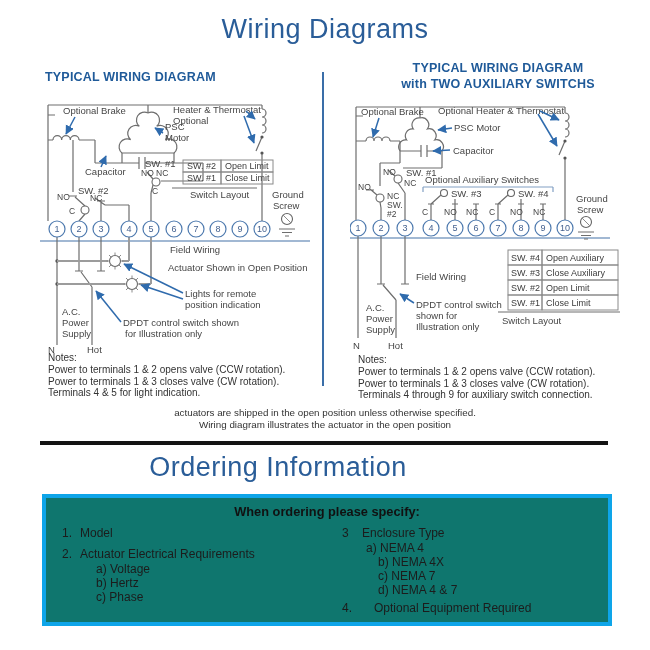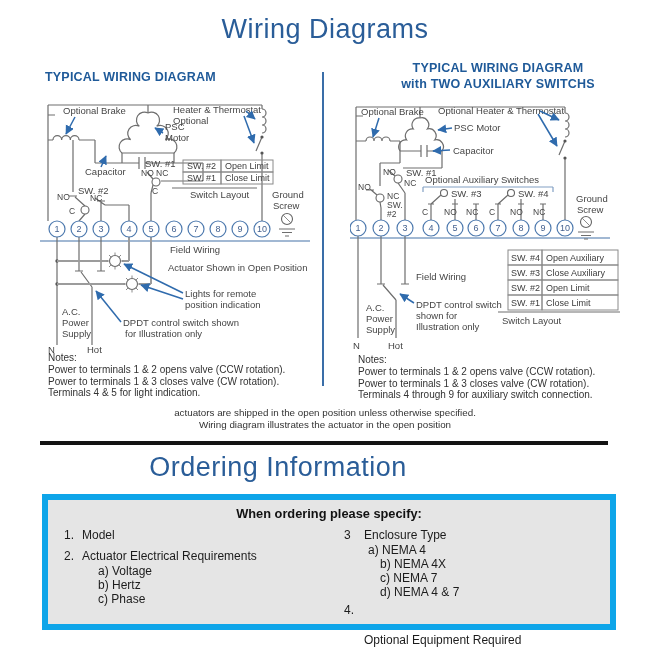--- a/index.html
+++ b/index.html
@@ -13,21 +13,21 @@
   .h-right{left:352px;top:60px;width:292px;text-align:center;line-height:16px;}
   .vdivider{left:322px;top:72px;width:2px;height:314px;background:#3a6ea8;}
   .notes{font-size:10px;line-height:11.8px;color:#333;}
   .notes-left{left:48px;top:352px;}
   .notes-right{left:358px;top:354px;}
   .center-note{left:125px;top:407px;width:400px;text-align:center;
                font-size:9.8px;line-height:11.5px;color:#333;}
   .hdivider{left:40px;top:441px;width:568px;height:4px;background:#131313;}
   .order-title{top:452px;left:0;width:556px;text-align:center;font-size:27px;
                color:#2a5d98;letter-spacing:0.5px;}
-  .order-box{left:42px;top:494px;width:562px;height:124px;border:6px solid #0ea5e9;background:#e5e5e5;}
+  .order-box{left:42px;top:494px;width:562px;height:124px;border:4px solid #0ea5e9;background:#0f766e;}
   .order-head{left:0;top:6px;width:100%;text-align:center;font-weight:bold;font-size:12.8px;color:#111;}
   .oi{font-size:12px;color:#1c1c1c;}
   
   svg text{font-family:"Liberation Sans",sans-serif;fill:#454545;}
   .lbl{font-size:9.5px;}
   .lbl-sm{font-size:8.5px;}
   .tnum{font-size:9px;fill:#44618f;text-anchor:middle;}
   .tbl{font-size:9px;fill:#3c3c3c;}
   .wire{stroke:#6e6e6e;stroke-width:1.2;fill:none;}
   .wire-thin{stroke:#8a8a8a;stroke-width:1;fill:none;}
@@ -379,16 +379,16 @@
     <div class="abs oi" style="left:50px;top:78px;">b) Hertz</div>
     <div class="abs oi" style="left:50px;top:92px;">c) Phase</div>
 
     <div class="abs oi" style="left:296px;top:28px;">3</div>
     <div class="abs oi" style="left:316px;top:28px;">Enclosure Type</div>
     <div class="abs oi" style="left:320px;top:43px;">a) NEMA 4</div>
     <div class="abs oi" style="left:332px;top:57px;">b) NEMA 4X</div>
     <div class="abs oi" style="left:332px;top:71px;">c) NEMA 7</div>
     <div class="abs oi" style="left:332px;top:85px;">d) NEMA 4 &amp; 7</div>
     <div class="abs oi" style="left:296px;top:103px;">4.</div>
-    <div class="abs oi" style="left:316px;top:103px;margin-top:30px;">Optional Equipment Required</div>
+    <div class="abs oi" style="left:328px;top:103px;">Optional Equipment Required</div>
   </div>
 
 </div>
 
 </body></html>

